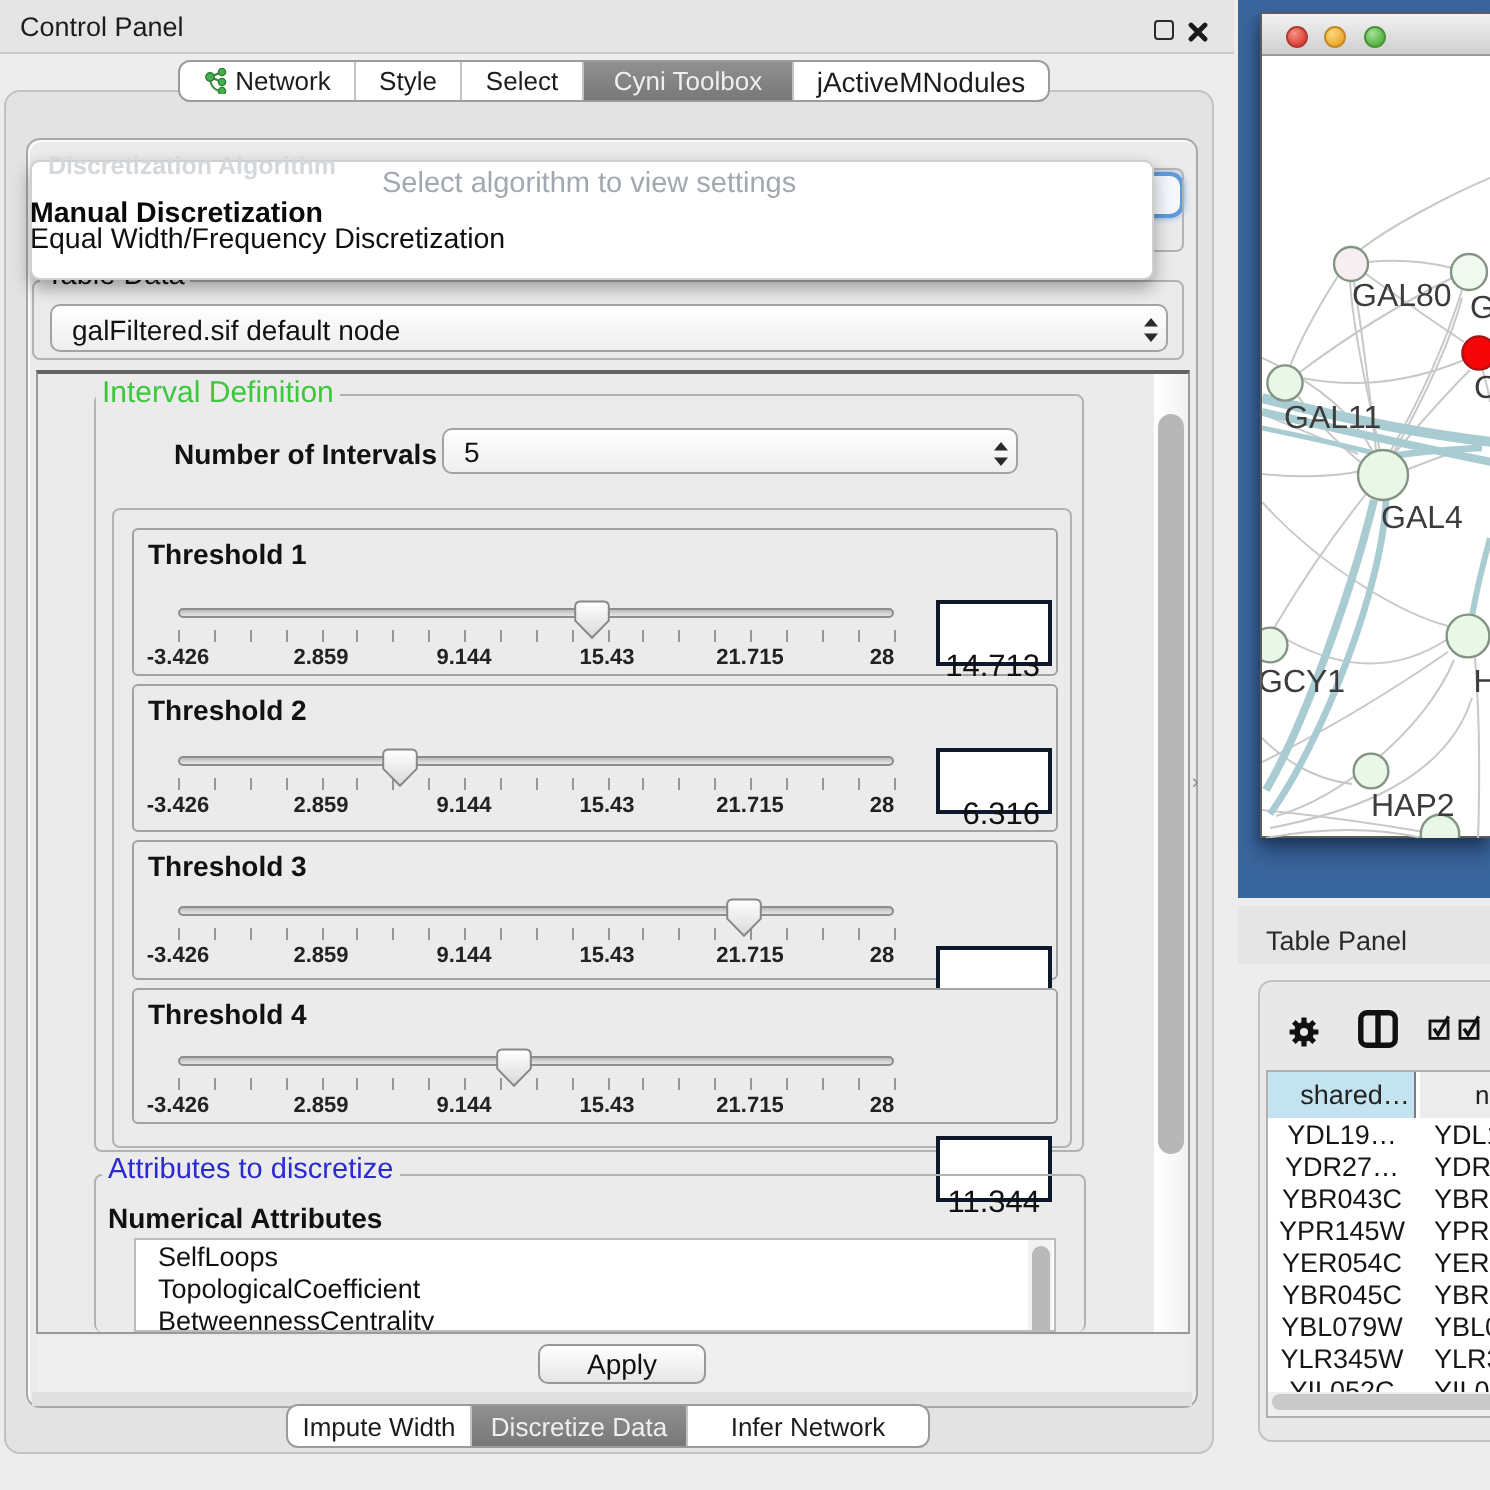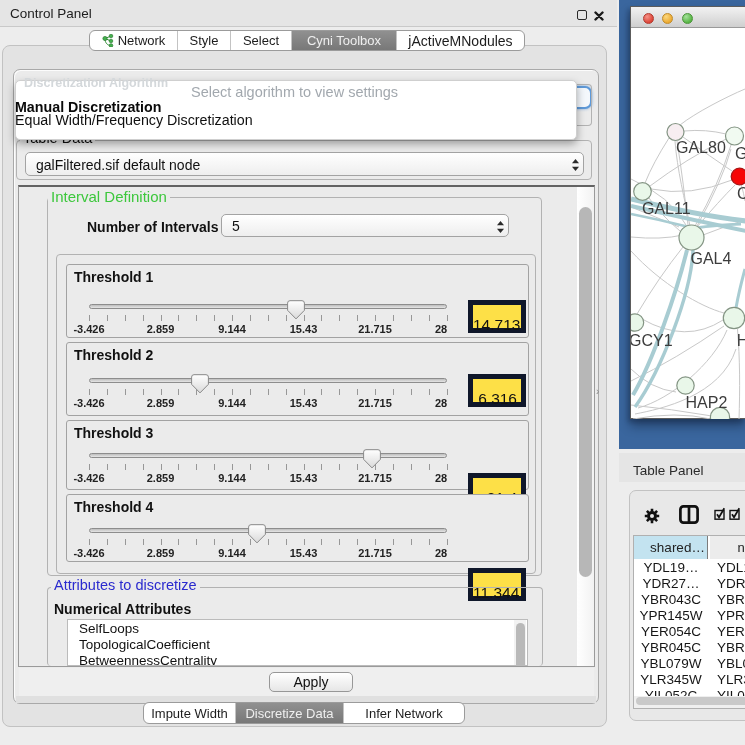--- a/index.html
+++ b/index.html
@@ -8,21 +8,21 @@
 .abs { position:absolute; }
 .seg { position:absolute; display:flex; background:#fff; border:1px solid #9b9b9b; border-radius:6px; overflow:hidden; }
 .seg > div { display:flex; align-items:center; justify-content:center; font-size:13px; color:#1c1c1c; border-right:1px solid #c3c3c3; }
 .seg > div:last-child { border-right:none; }
 .seg .sel { background:linear-gradient(#909090,#787878); color:#efefef; }
 .gbox { position:absolute; border:1px solid #b2b2b2; border-radius:4px; }
 .gtitle { position:absolute; font-size:14.5px; background:#ebebeb; padding:0 3px; line-height:14px; }
 .combo { position:absolute; background:linear-gradient(#ffffff,#eeeeee); border:1px solid #a3a3a3; border-radius:5px; font-size:14px; color:#111;padding-left:16px; }
 .tpanel { position:absolute; border:1px solid #a2a2a2; border-radius:3px; }
 .ptitle { position:absolute; font-size:14px; font-weight:bold; color:#111; }
-.vbox { position:absolute; width:58px; height:33px; background:#fde047; border:5px solid #0f172a; font-size:15.5px; color:#111; text-align:right; padding:4px 4px 0 0; line-height:32px; }
+.vbox { position:absolute; width:58px; height:33px; background:#ffffff; border:2px solid #0f172a; font-size:15.5px; color:#111; text-align:right; padding:16px 4px 0 0; line-height:32px; }
 .tlab { position:absolute; font-size:11px; font-weight:bold; color:#222; transform:translateX(-50%); }
 </style>
 </head>
 <body>
 
 <div class="abs" id="cpwin" style="left:2px; top:45px; width:605px; height:682px; background:#e3e3e3; border:1px solid #c2c2c2; border-radius:8px;"></div>
 
 <div class="abs" style="left:0; top:0; width:617px; height:27px; background:#e5e5e5; border-bottom:1px solid #c9c9c9;"></div>
 <div class="abs" style="left:10px; top:6px; font-size:13.5px; color:#1d1d1d;">Control Panel</div>
 <div class="abs" style="left:577px; top:10px; width:10px; height:10px; border:1.6px solid #2a2a2a; border-radius:2px;"></div>

